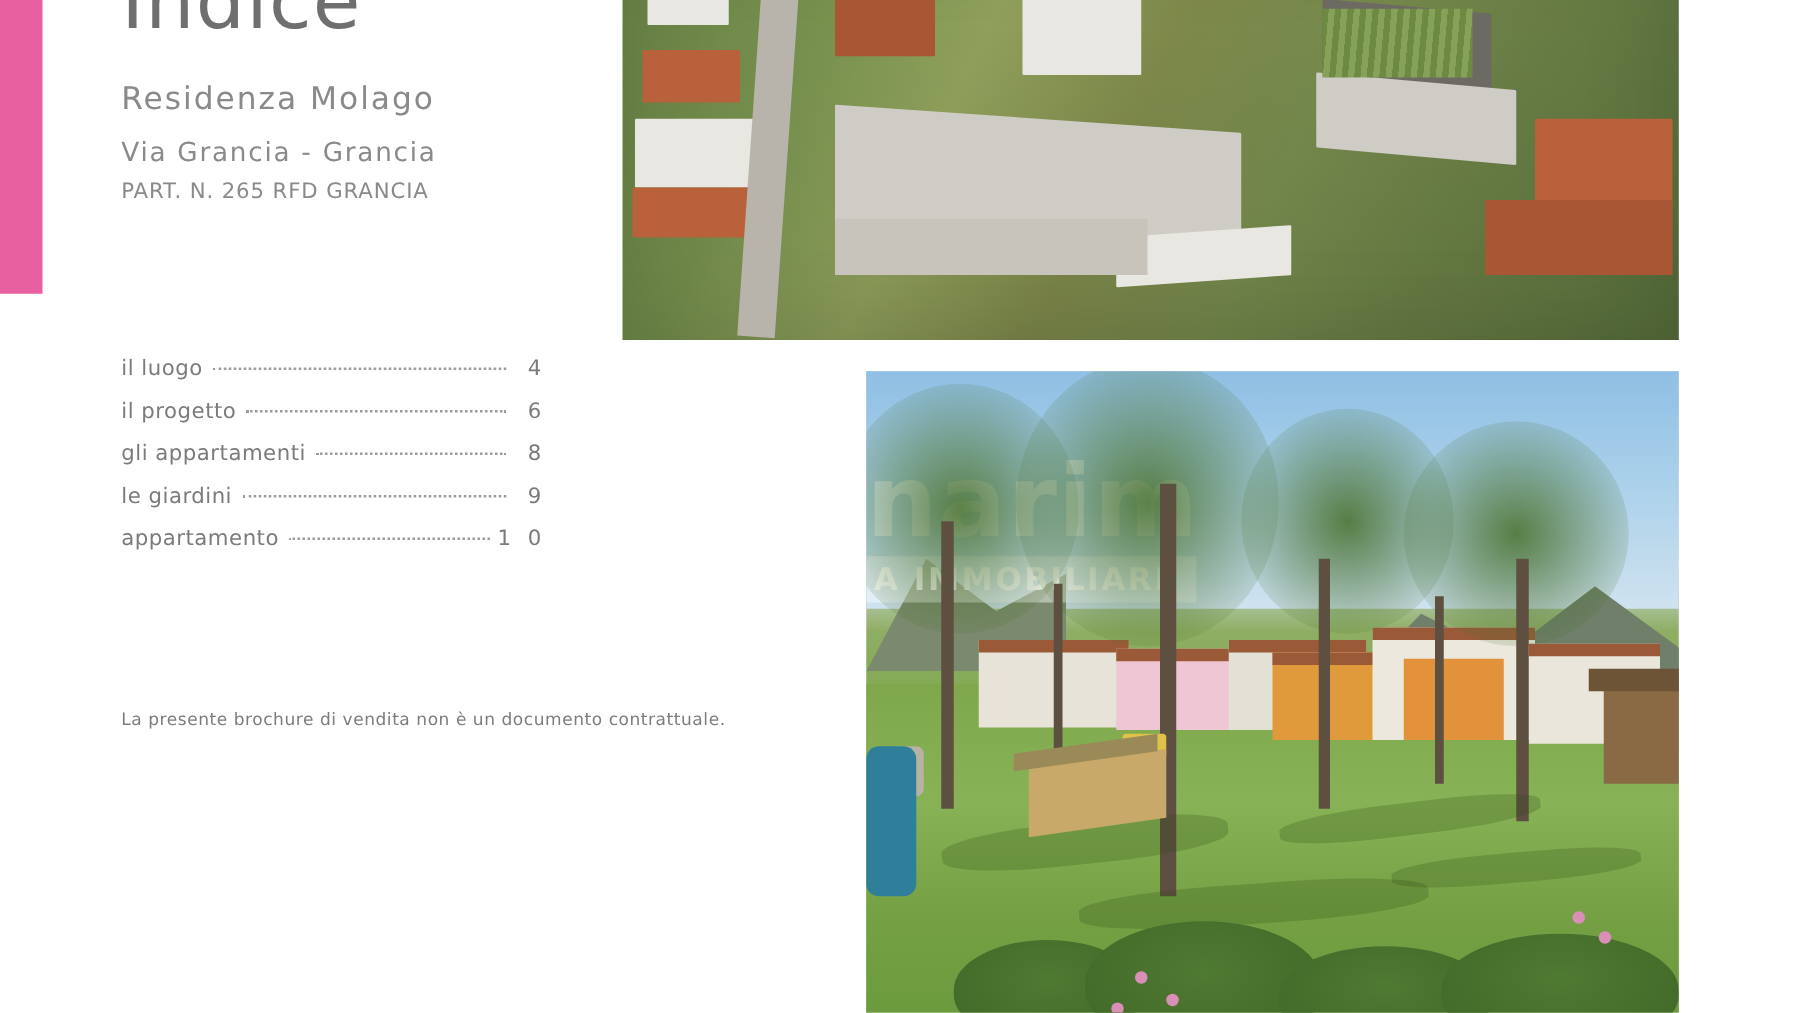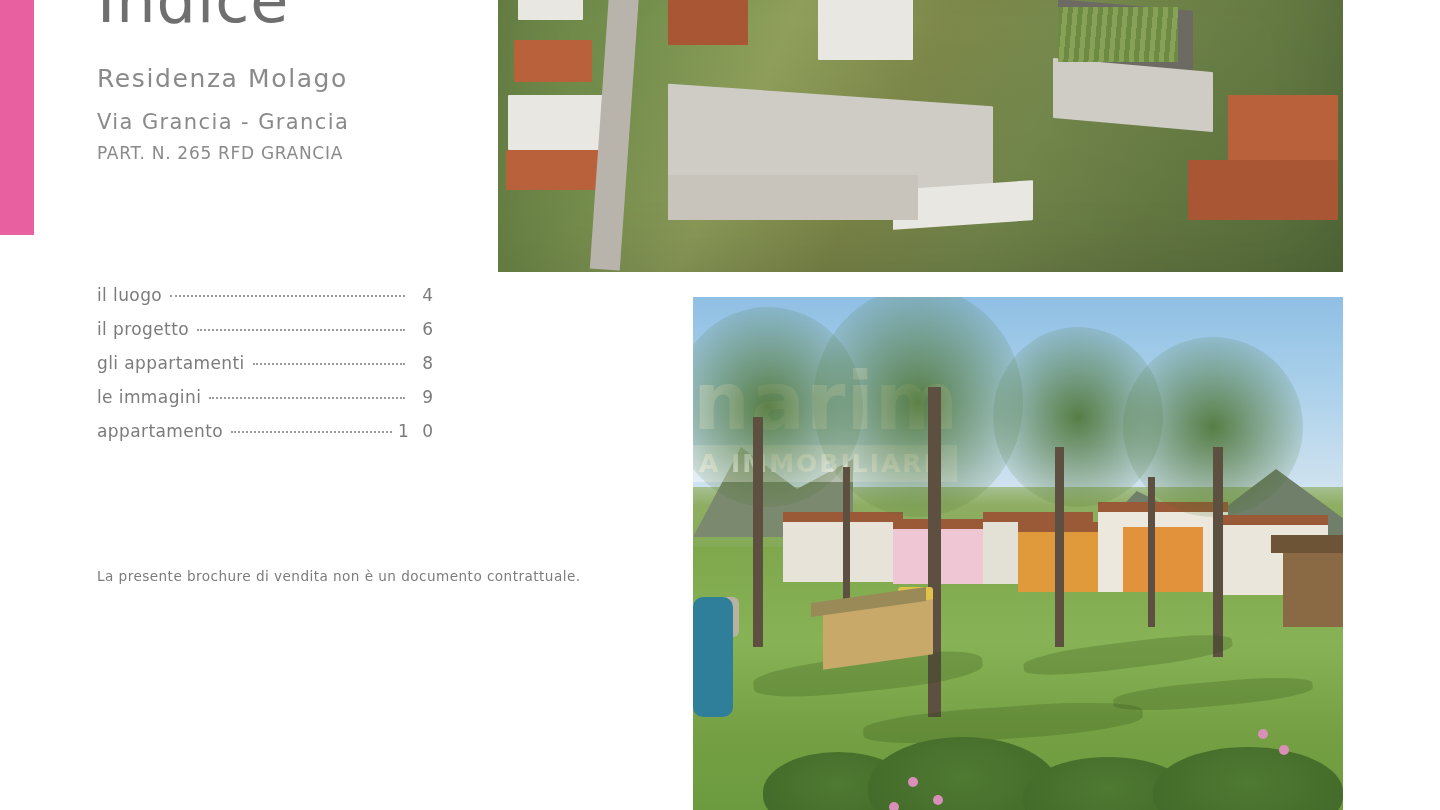--- a/index.html
+++ b/index.html
@@ -305,21 +305,21 @@
         <span class="toc-label">il progetto</span>
         <span class="toc-dots"></span>
         <span class="toc-page">6</span>
       </div>
       <div class="toc-row">
         <span class="toc-label">gli appartamenti</span>
         <span class="toc-dots"></span>
         <span class="toc-page">8</span>
       </div>
       <div class="toc-row">
-        <span class="toc-label">le immagini</span>
+        <span class="toc-label">le giardini</span>
         <span class="toc-dots"></span>
         <span class="toc-page">9</span>
       </div>
       <div class="toc-row">
         <span class="toc-label">appartamento</span>
         <span class="toc-dots"></span>
         <span class="toc-page">1 0</span>
       </div>
     </div>
 

